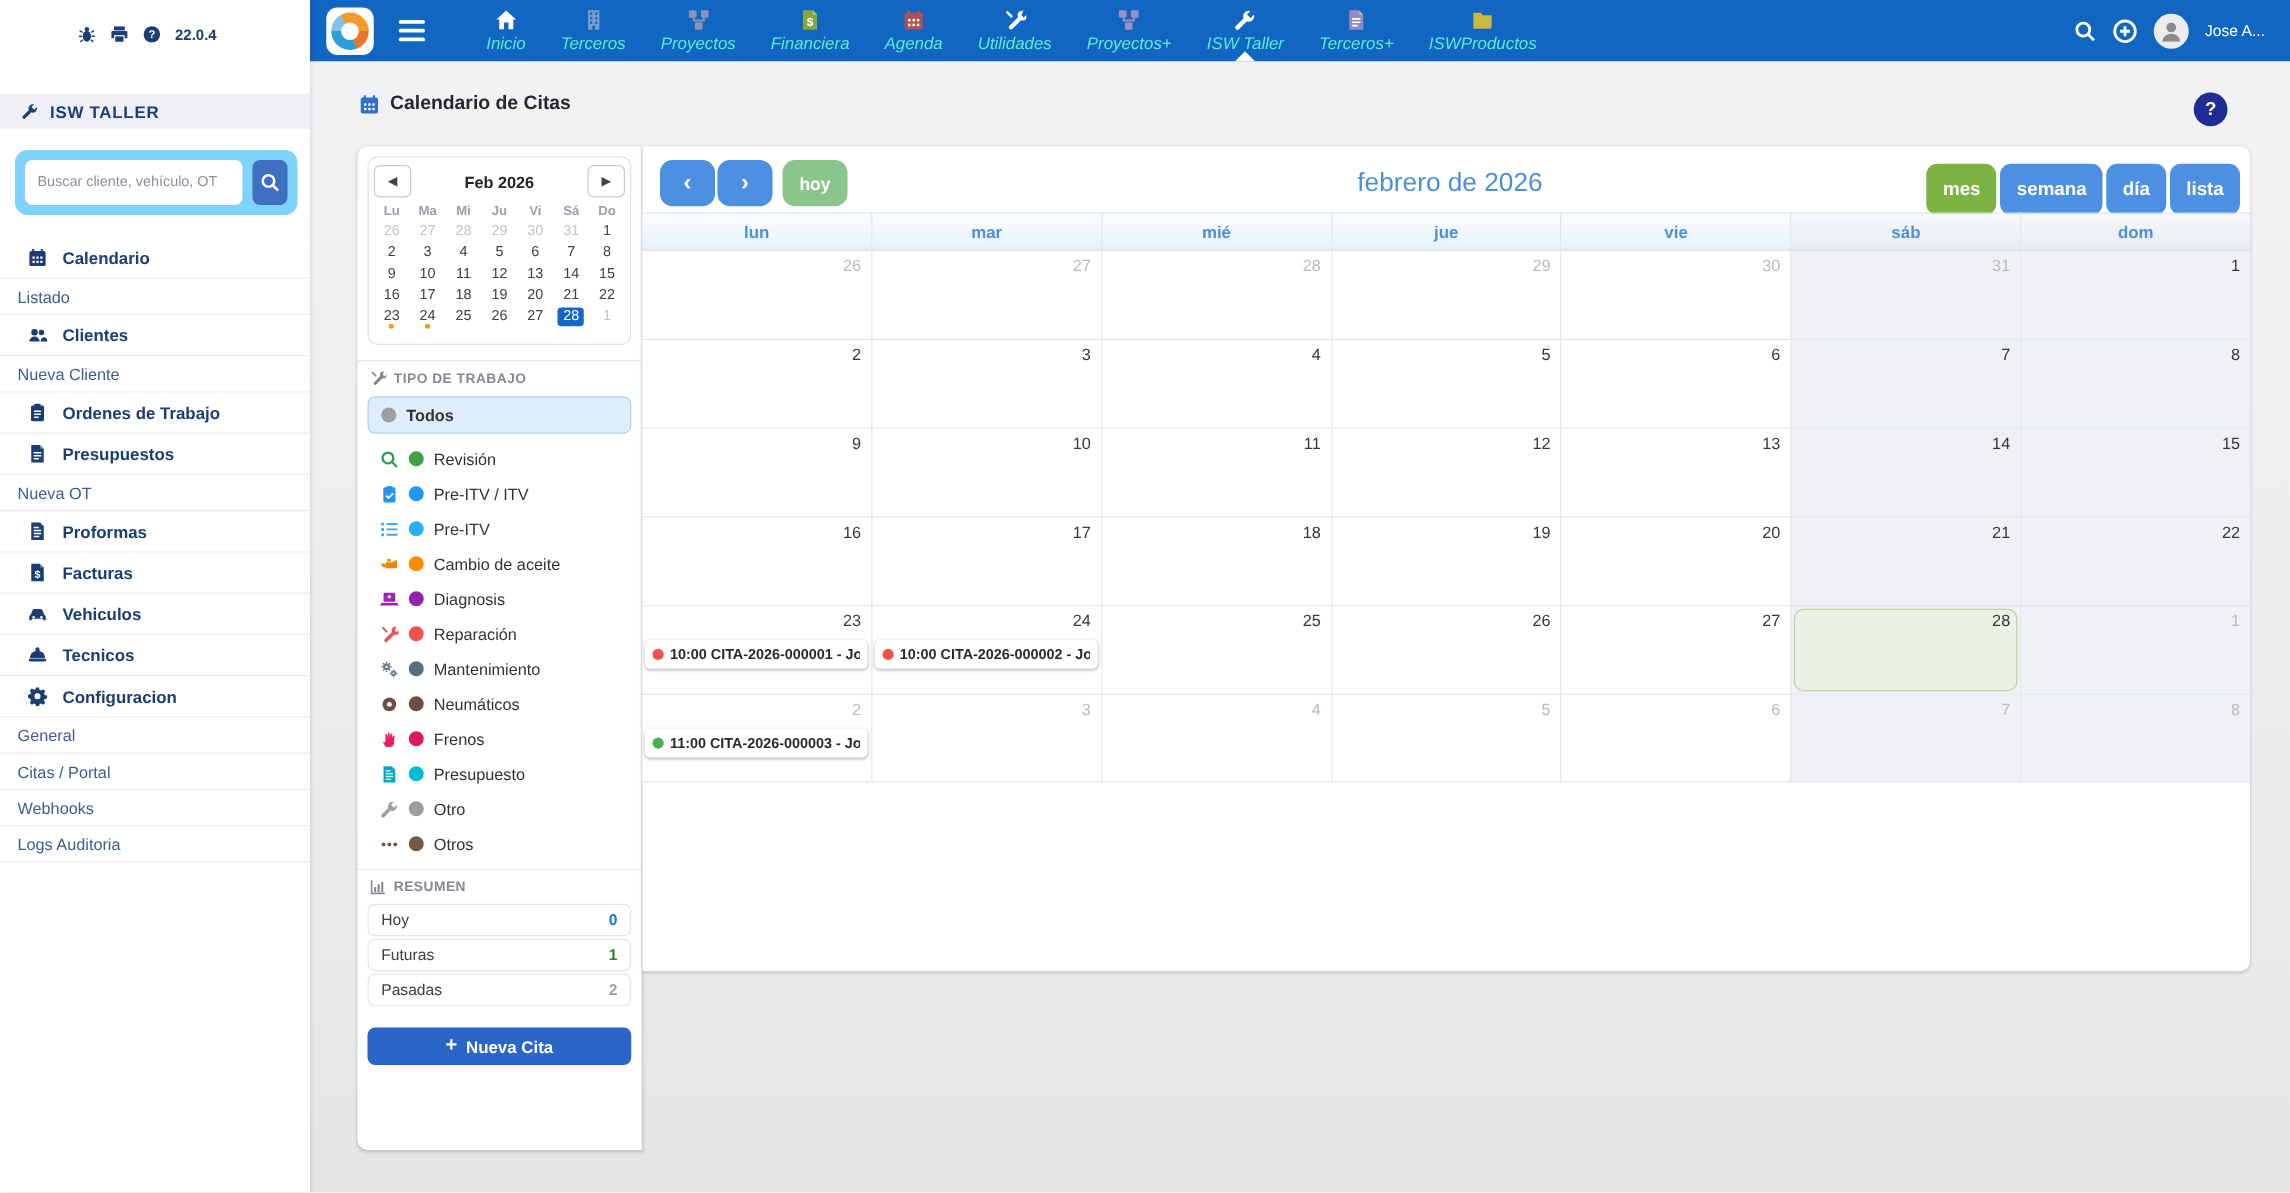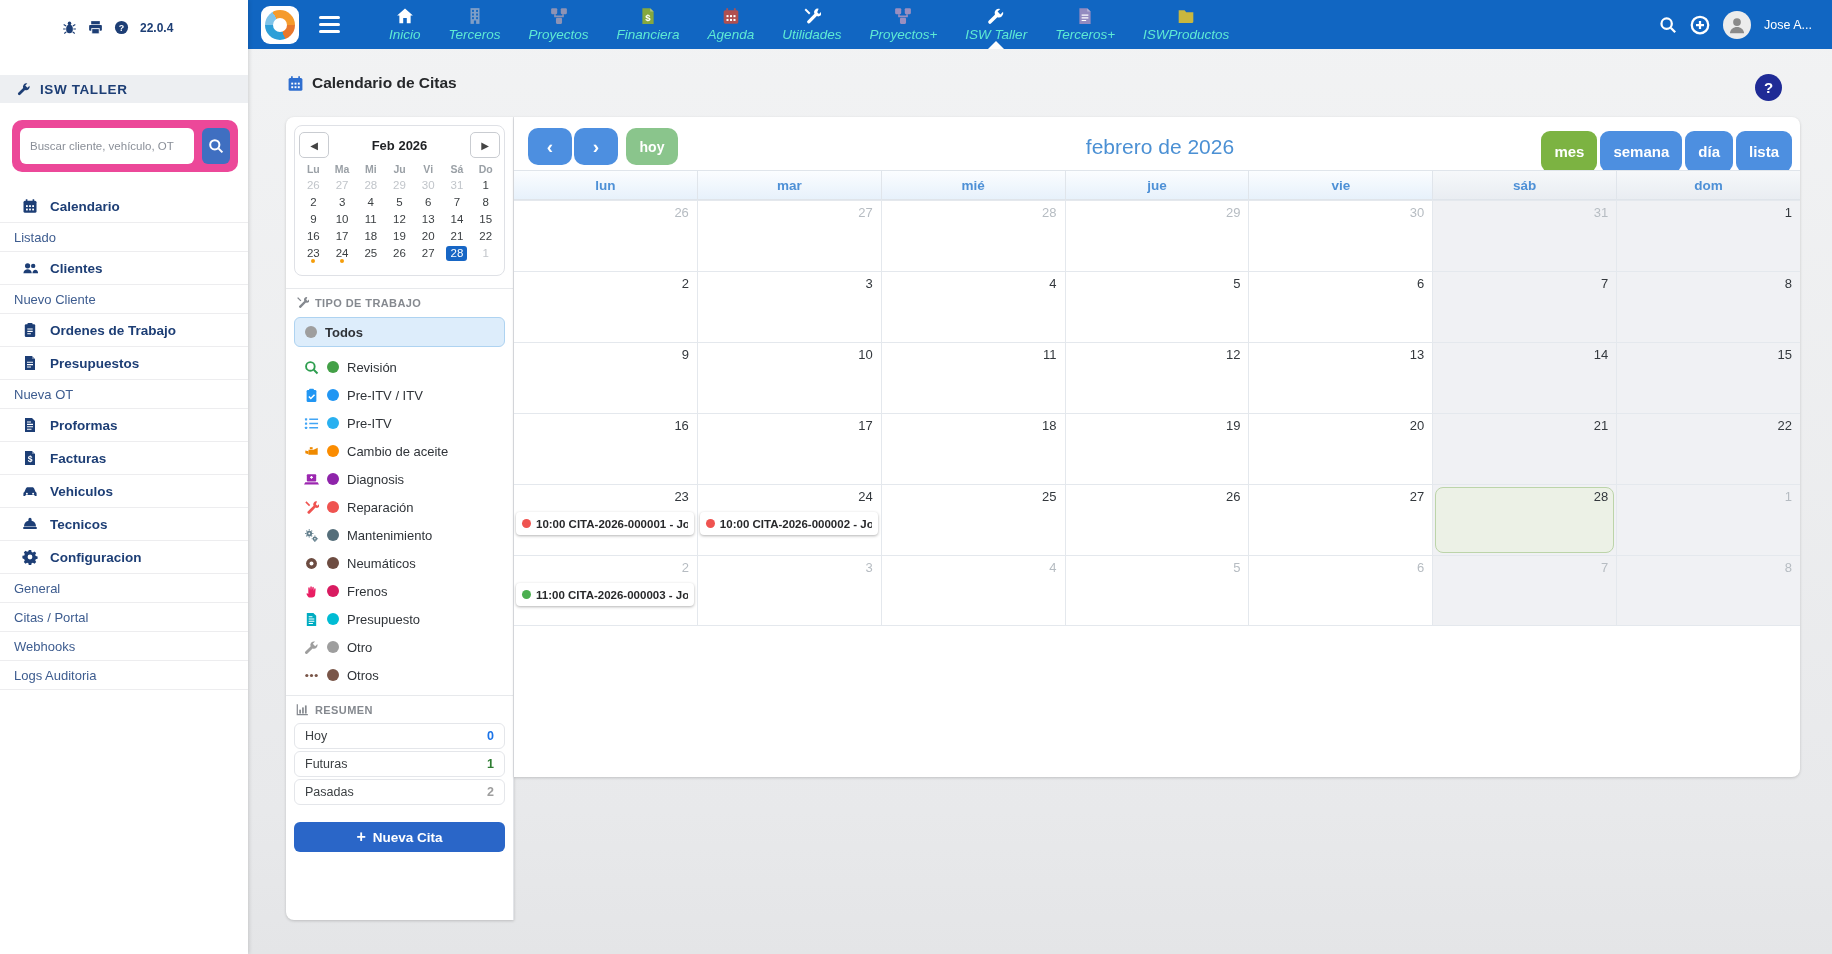--- a/index.html
+++ b/index.html
@@ -12,21 +12,21 @@
   svg { display:block; }
 
   
   .sidebar { position:absolute; left:0; top:0; width:248px; height:954px; background:#fff;
              box-shadow: 1px 0 4px rgba(0,0,0,.14); z-index:20; }
   .sb-iconrow { position:absolute; top:20px; left:62px; display:flex; gap:11px; align-items:center; color:#1d3e75; }
   .sb-version { font-size:12px; font-weight:bold; color:#1d3e75; }
   .sb-band { position:absolute; top:75px; left:0; right:0; height:28px; background:#edeff2;
              display:flex; align-items:center; gap:9px; padding-left:17px;
              color:#1d3e75; font-weight:bold; font-size:13.5px; letter-spacing:.6px; }
-  .sb-search { position:absolute; top:120px; left:12px; right:10px; height:52px; background:#ec4899;
+  .sb-search { position:absolute; top:120px; left:12px; right:10px; height:52px; background:#7dd3fc;
                border-radius:10px; display:flex; align-items:center; gap:8px; padding:8px; }
   .sb-search input { flex:1; height:36px; border:none; border-radius:6px; padding:0 10px;
                      font-size:11.5px; font-family:inherit; color:#333; outline:none; }
   .sb-search input::placeholder { color:#8a8f98; }
   .sb-search-btn { width:40px; height:36px; background:#3f6fc1; border:none; border-radius:6px;
                    display:grid; place-items:center; color:#fff; cursor:pointer; }
   .sb-menu { position:absolute; top:190px; left:0; right:0; }
   .sb-item { display:flex; align-items:center; border-bottom:1px solid #ededef; cursor:pointer; }
   .sb-item.main { height:33px; padding-left:22px; gap:11px; color:#1d3e75; font-weight:bold; font-size:13.5px; }
   .sb-item.sub  { height:29px; padding-left:14px; color:#3d5c8f; font-size:13px; }
@@ -212,21 +212,21 @@
           <svg width="16" height="16" viewBox="0 0 16 16" fill="currentColor" xmlns="http://www.w3.org/2000/svg">
             <circle cx="5.6" cy="5.8" r="2.6"></circle>
             <circle cx="11.2" cy="5.9" r="2.2"></circle>
             <path d="M1.4 13.2c.2-2.4 2-4 4.2-4s4 1.6 4.2 4z"></path>
             <path d="M10.4 13.2c.2-2 1.4-3.4 3-3.4 1.5 0 2.5 1.3 2.7 3.4z"></path>
           </svg>
         </span>
         <span>Clientes</span>
       </div>
       <div class="sb-item sub">
-        <span>Nuevo Cliente</span>
+        <span>Nueva Cliente</span>
       </div>
       <div class="sb-item main">
         <span class="mi">
           <svg width="16" height="16" viewBox="0 0 16 16" fill="currentColor" xmlns="http://www.w3.org/2000/svg">
             <rect x="2.8" y="2.3" width="10.4" height="12.7" rx="1.2"></rect>
             <rect x="5.4" y="1" width="5.2" height="2.9" rx="1"></rect>
             <path d="M5.3 7h5.4M5.3 9.4h5.4M5.3 11.8h3.6" stroke="#fff" stroke-width="1.1" fill="none"></path>
           </svg>
         </span>
         <span>Ordenes de Trabajo</span>

